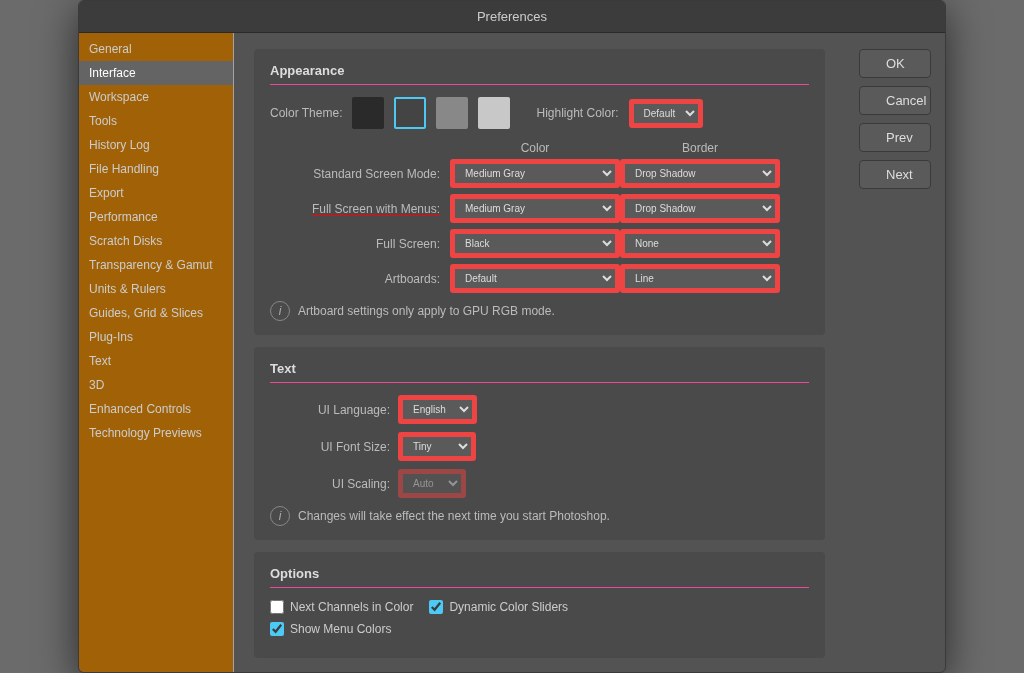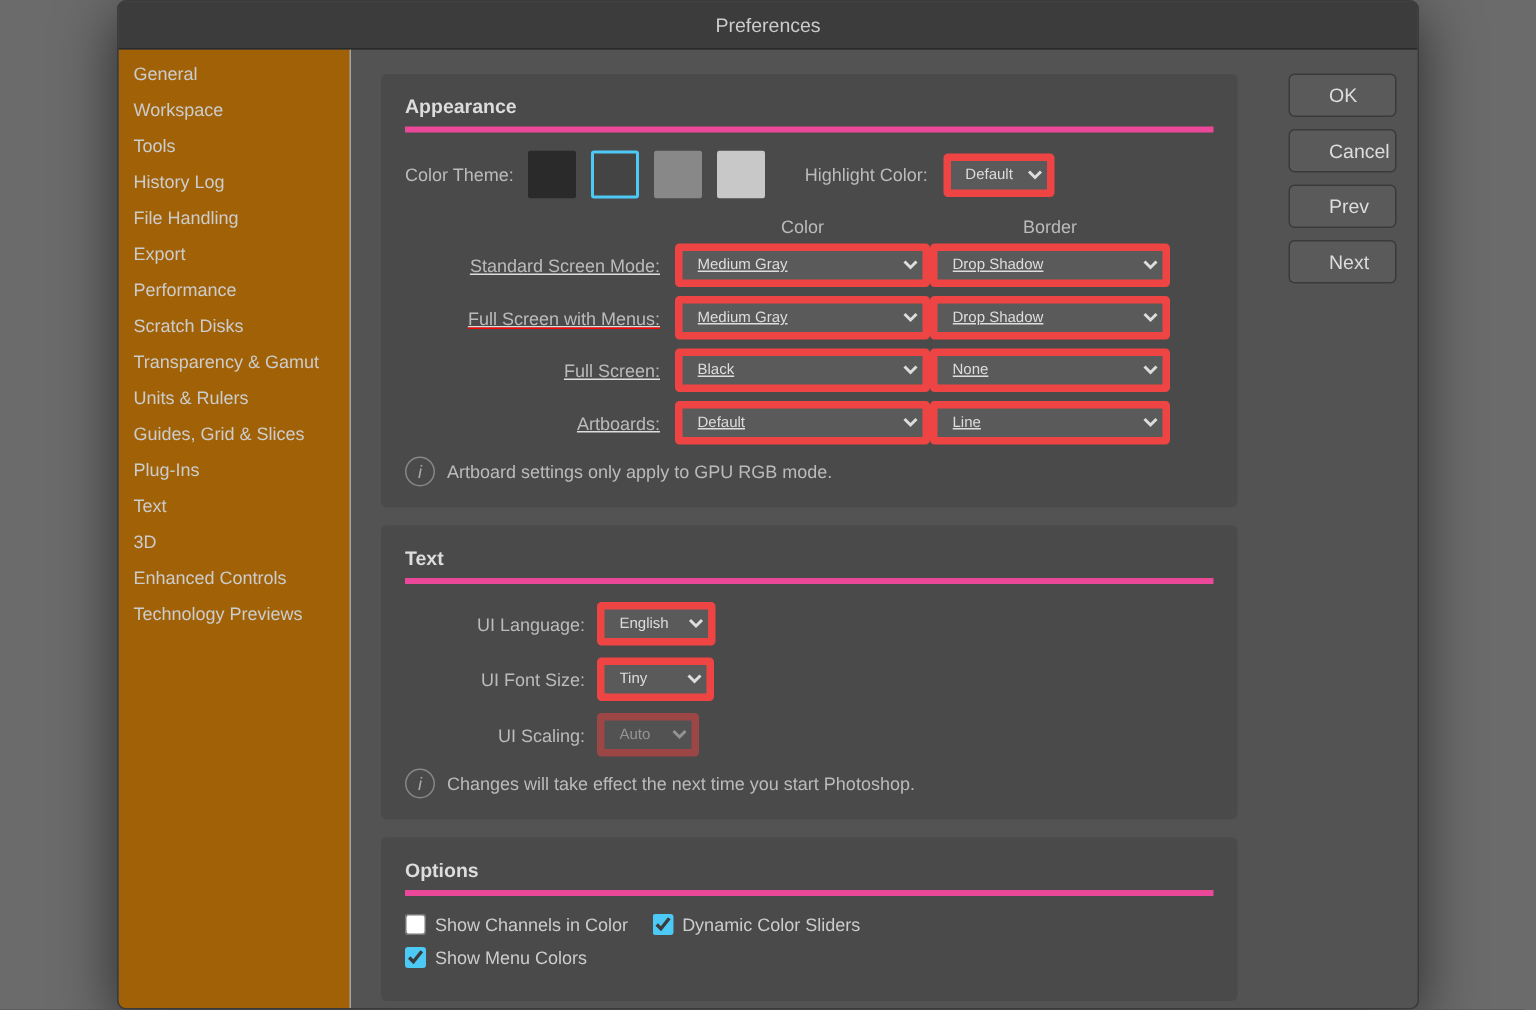--- a/index.html
+++ b/index.html
@@ -87,21 +87,21 @@
     .section {
       background: #4a4a4a;
       border-radius: 4px;
       padding: 14px 16px;
     }
     .section-title {
       font-size: 13px;
       font-weight: bold;
       color: #ddd;
       margin-bottom: 12px;
-      border-bottom: 4px solid #ec4899;
+      border-bottom: 1px solid #ec4899;
       padding-bottom: 6px;
     }
     .label {
       color: #bbb;
       font-size: 12px;
       text-align: right;
     }
     .color-theme-row {
       display: flex;
       align-items: center;
@@ -148,21 +148,20 @@
     .grid-header span {
       text-align: center;
       font-size: 12px;
       color: #bbb;
     }
     .screen-row {
       display: grid;
       grid-template-columns: 180px 170px 160px;
       align-items: center;
       margin-bottom: 6px;
-      text-decoration: underline;
     }
     .screen-row-label {
       text-align: right;
       padding-right: 10px;
       font-size: 12px;
       color: #bbb;
     }
     .red-underline {
       text-decoration: underline;
       text-decoration-color: red;
@@ -232,20 +231,21 @@
 <body>
 
 <div class="dialog">
   <div class="title-bar">
     <span>Preferences</span>
   </div>
   <div class="dialog-body">
 
     <div class="sidebar">
     <div class="sidebar-item">General</div>
+        <div class="sidebar-item active">Interface</div>
         <div class="sidebar-item">Workspace</div>
         <div class="sidebar-item">Tools</div>
         <div class="sidebar-item">History Log</div>
         <div class="sidebar-item">File Handling</div>
         <div class="sidebar-item">Export</div>
         <div class="sidebar-item">Performance</div>
         <div class="sidebar-item">Scratch Disks</div>
         <div class="sidebar-item">Transparency &amp; Gamut</div>
         <div class="sidebar-item">Units &amp; Rulers</div>
         <div class="sidebar-item">Guides, Grid &amp; Slices</div>
@@ -376,21 +376,21 @@
           <span>Changes will take effect the next time you start Photoshop.</span>
         </div>
       </div>
 
       <div class="section">
         <div class="section-title">Options</div>
 
         <div class="options-row">
           <label class="checkbox-item">
             <input type="checkbox" style="">
-            <span>Show Channels in Color</span>
+            <span>Next Channels in Color</span>
           </label>
           <label class="checkbox-item">
             <input type="checkbox" checked="" style="">
             <span>Dynamic Color Sliders</span>
           </label>
         </div>
 
         <div class="options-row">
           <label class="checkbox-item">
             <input type="checkbox" checked="" style="">

